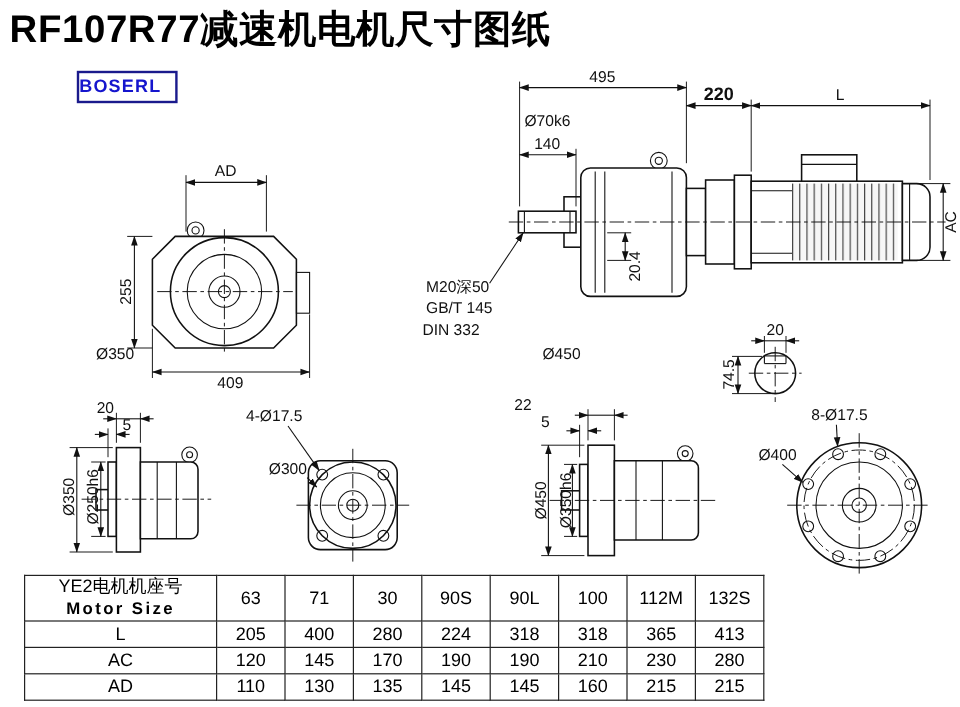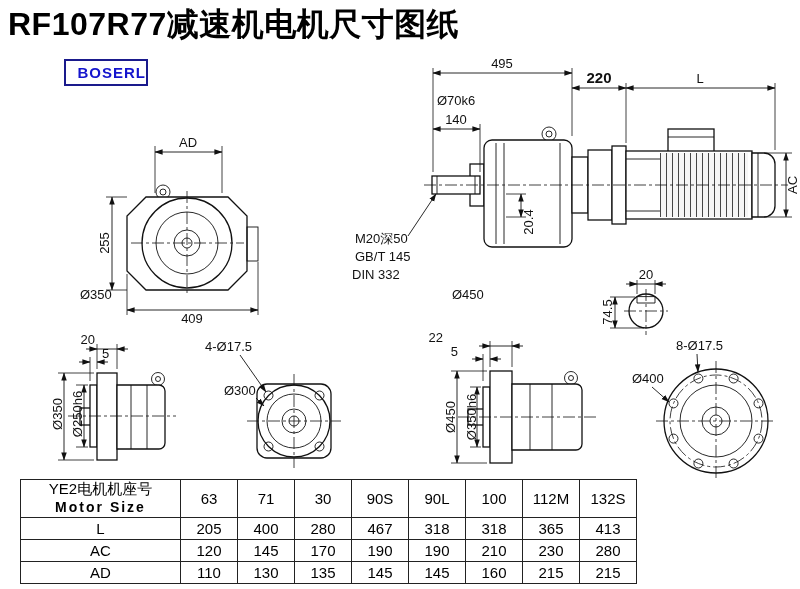--- a/index.html
+++ b/index.html
@@ -1,20 +1,20 @@
 <!DOCTYPE html>
 <html><head>
 <meta charset="utf-8">
 <style>
   * { margin:0; padding:0; box-sizing:border-box; }
   html,body { width:800px; height:589px; background:#fff; overflow:hidden; }
   body { position:relative; font-family:"Liberation Sans", sans-serif; color:#000; }
   .title { position:absolute; left:8px; top:3px; font-size:32px; font-weight:bold; letter-spacing:0.5px; white-space:nowrap; }
   .logo { position:absolute; left:64px; top:59px; width:84px; height:27px; border:2px solid #1a1a8c;
-          display:flex; align-items:center; justify-content:flex-end; }
+          display:flex; align-items:center; justify-content:flex-start; }
   .logo span { color:#1515cd; font-weight:bold; font-size:15px; letter-spacing:1px; }
   svg.drawing { position:absolute; left:0; top:0; }
   .out  { fill:#fff; stroke:#111; stroke-width:1.3; }
   .thin { fill:none; stroke:#111; stroke-width:0.9; }
   .dim  { fill:none; stroke:#111; stroke-width:0.9; }
   .ext  { fill:none; stroke:#111; stroke-width:0.8; }
   .cl   { fill:none; stroke:#111; stroke-width:0.8; stroke-dasharray:12 3 3 3; }
   .dtext   { font:13px "Liberation Sans", sans-serif; fill:#111; }
   .dtext-b { font:bold 15px "Liberation Sans", sans-serif; fill:#111; }
   table.sizes { position:absolute; left:20px; top:479px; border-collapse:collapse; table-layout:fixed; background:#fff; }
@@ -280,21 +280,21 @@
     <th class="size-col">90L</th>
     <th class="size-col">100</th>
     <th class="size-col">112M</th>
     <th class="size-col">132S</th>
   </tr>
   <tr>
     <td>L</td>
     <td>205</td>
     <td>400</td>
     <td>280</td>
-    <td>467</td>
+    <td>224</td>
     <td>318</td>
     <td>318</td>
     <td>365</td>
     <td>413</td>
   </tr>
   <tr>
     <td>AC</td>
     <td>120</td>
     <td>145</td>
     <td>170</td>

